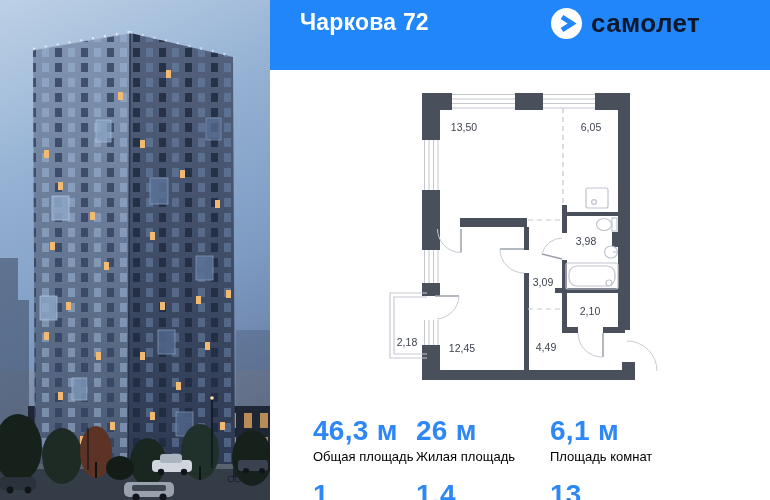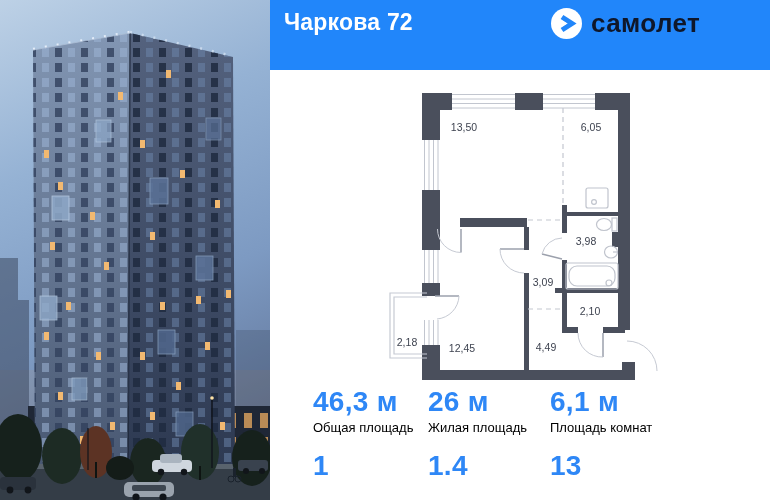--- a/index.html
+++ b/index.html
@@ -2,29 +2,29 @@
 <html><head>
 <meta charset="utf-8">
 <style>
   html,body{margin:0;padding:0;background:#e8e8e8;}
   .canvas{position:relative;width:770px;height:500px;overflow:hidden;
     background:#2186fa;font-family:"Liberation Sans",sans-serif;}
   
   .photo{position:absolute;left:0;top:0;width:270px;height:500px;}
   
   .panel{position:absolute;left:270px;top:70px;width:500px;height:430px;background:#ffffff;}
-  .page-title{position:absolute;left:284px;top:9px;color:#ffffff;font-size:23px;
+  .page-title{position:absolute;left:300px;top:9px;color:#ffffff;font-size:23px;
     font-weight:700;letter-spacing:.2px;}
   .brand{position:absolute;left:551px;top:8px;display:flex;align-items:center;gap:9px;}
   .brand-word{color:#0f172a;font-size:26px;font-weight:600;letter-spacing:.4px;line-height:31px;}
   
-  .cell{position:absolute;width:122px;}
+  .cell{position:absolute;width:122px;margin-top:29px;}
   .cell .value{color:#2e87f6;font-size:28px;font-weight:700;line-height:29px;letter-spacing:.3px;}
   .cell .label{color:#000000;font-size:13px;margin-top:4px;}
-  .col-a{left:313px}.col-b{left:428px}.col-c{left:550px}
+  .col-a{left:313px}.col-b{left:416px}.col-c{left:550px}
   .row-1{top:387px}.row-2{top:451px}
   .plan-label{font-size:10.5px;fill:#3e4350;font-family:"Liberation Sans",sans-serif;}
 </style>
 </head>
 <body>
 
 <div class="canvas">
 
   <svg class="photo" viewBox="0 0 270 500" width="270" height="500" aria-hidden="true">
     <defs>

